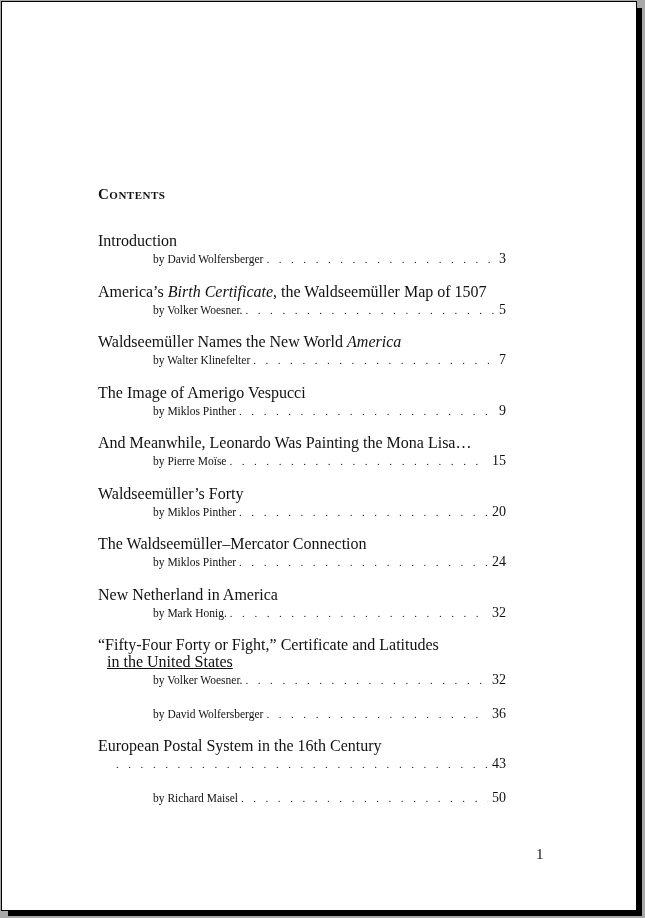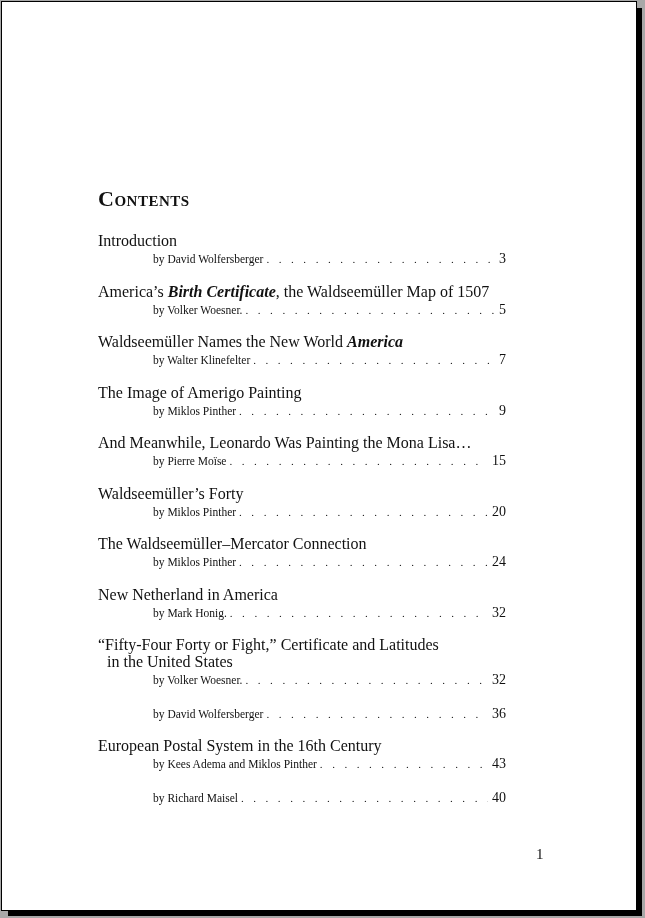--- a/index.html
+++ b/index.html
@@ -42,21 +42,21 @@
     .shadow-bottom {
       position: absolute;
       left: 8px; top: 911px;
       width: 634px; height: 5px;
       background: #000;
     }
     .toc-title {
       position: absolute;
       left: 98px;
       top: 186px;
-      font-size: 22px;
+      font-size: 15px;
       font-weight: bold;
       font-variant: small-caps;
       letter-spacing: 0.5px;
       margin: 0;
     }
     .toc-list {
       position: absolute;
       left: 98px;
       top: 232px;
       width: 408px;
@@ -69,20 +69,21 @@
       padding: 0;
     }
     .entry-title {
       font-size: 16px;
       line-height: 17px;
       height: 17px;
       white-space: nowrap;
     }
     .entry-title.cont {
       padding-left: 9px;
+      text-decoration: underline;
     }
     .entry-byline {
       display: flex;
       align-items: baseline;
       font-size: 11.5px;
       line-height: 15px;
       height: 15px;
       padding-left: 15px;
       margin-top: 2px;
     }
@@ -103,21 +104,21 @@
       white-space: nowrap;
       text-align: right;
     }
     .gap { height: 16.5px; }
     .page-number {
       position: absolute;
       left: 536px;
       top: 846px;
       font-size: 15px;
     }
-    .italic { font-style: italic; font-weight: bold; }
+    .italic { font-style: italic; }
   </style>
 </head>
 <body>
 
 <div class="frame-outer"></div>
 <div class="page">
 </div>
 <div class="shadow-right"></div>
 <div class="shadow-bottom"></div>
 
@@ -149,21 +150,21 @@
     <div class="entry-title"><span>Waldseemüller Names the New World </span><span class="italic">America</span></div>
     <div class="entry-byline">
       <span class="author">by Walter Klinefelter</span>
       <span class="leader">. . . . . . . . . . . . . . . . . . . . . . . . . . . . . . . . . . . . . . . . . . . . . . . . . . . . . . . . . . . . . . . . . . . . .</span>
       <span class="pageno">7</span>
     </div>
   </li>
   <li class="gap"></li>
 
   <li class="entry">
-    <div class="entry-title">The Image of Amerigo Painting</div>
+    <div class="entry-title">The Image of Amerigo Vespucci</div>
     <div class="entry-byline">
       <span class="author">by Miklos Pinther</span>
       <span class="leader">. . . . . . . . . . . . . . . . . . . . . . . . . . . . . . . . . . . . . . . . . . . . . . . . . . . . . . . . . . . . . . . . . . . . .</span>
       <span class="pageno">9</span>
     </div>
   </li>
   <li class="gap"></li>
 
   <li class="entry">
     <div class="entry-title">And Meanwhile, Leonardo Was Painting the Mona Lisa…</div>
@@ -221,30 +222,29 @@
       <span class="author">by David Wolfersberger</span>
       <span class="leader">. . . . . . . . . . . . . . . . . . . . . . . . . . . . . . . . . . . . . . . . . . . . . . . . . . . . . . . . . . . . . . . . . . . . .</span>
       <span class="pageno">36</span>
     </div>
   </li>
   <li class="gap"></li>
 
   <li class="entry">
     <div class="entry-title">European Postal System in the 16th Century</div>
     <div class="entry-byline">
-      <span class="author">by Kees Adema and Miklos Pinther</span>
       <span class="leader">. . . . . . . . . . . . . . . . . . . . . . . . . . . . . . . . . . . . . . . . . . . . . . . . . . . . . . . . . . . . . . . . . . . . .</span>
       <span class="pageno">43</span>
     </div>
   </li>
   <li class="gap"></li>
 
   <li class="entry">
     <div class="entry-byline">
       <span class="author">by Richard Maisel</span>
       <span class="leader">. . . . . . . . . . . . . . . . . . . . . . . . . . . . . . . . . . . . . . . . . . . . . . . . . . . . . . . . . . . . . . . . . . . . .</span>
-      <span class="pageno">40</span>
+      <span class="pageno">50</span>
     </div>
   </li>
 
 </ul>
 
 <div class="page-number">1</div>
 
 </body></html>

